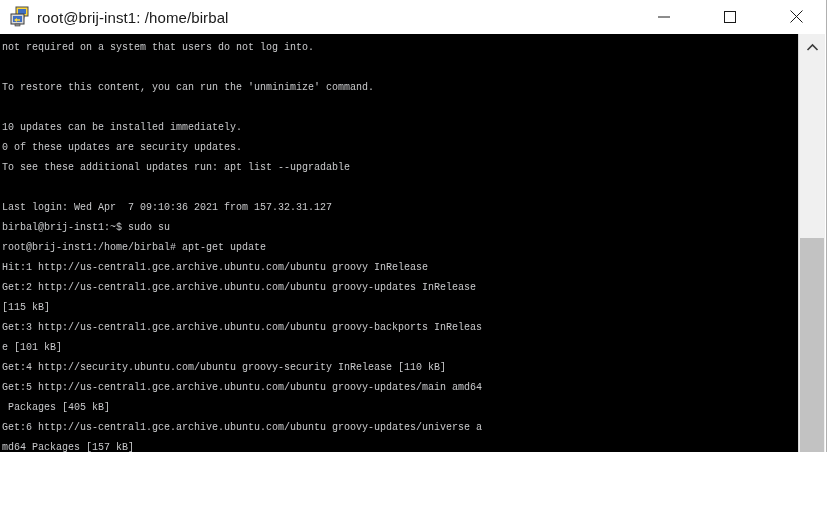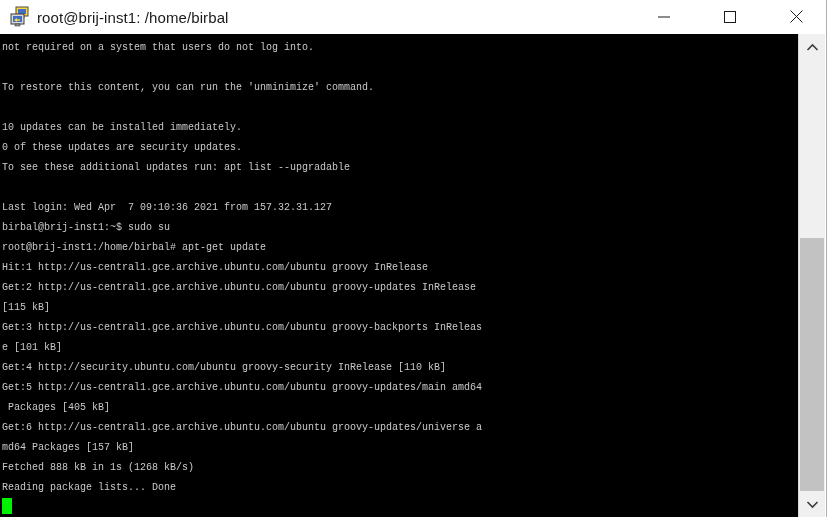--- a/index.html
+++ b/index.html
@@ -10,21 +10,21 @@
   body {
     width: 827px;
     height: 517px;
     overflow: hidden;
     font-family: "Liberation Sans", sans-serif;
   }
 
   #window {
     position: relative;
     width: 827px;
-    height: 517px;
+    height: 452px;
     background: #ffffff;
     box-sizing: border-box;
     border-right: 1px solid #b0b0b0;
     overflow: hidden;
   }
 
   
   #titlebar {
     position: absolute;
     left: 0; top: 0;

